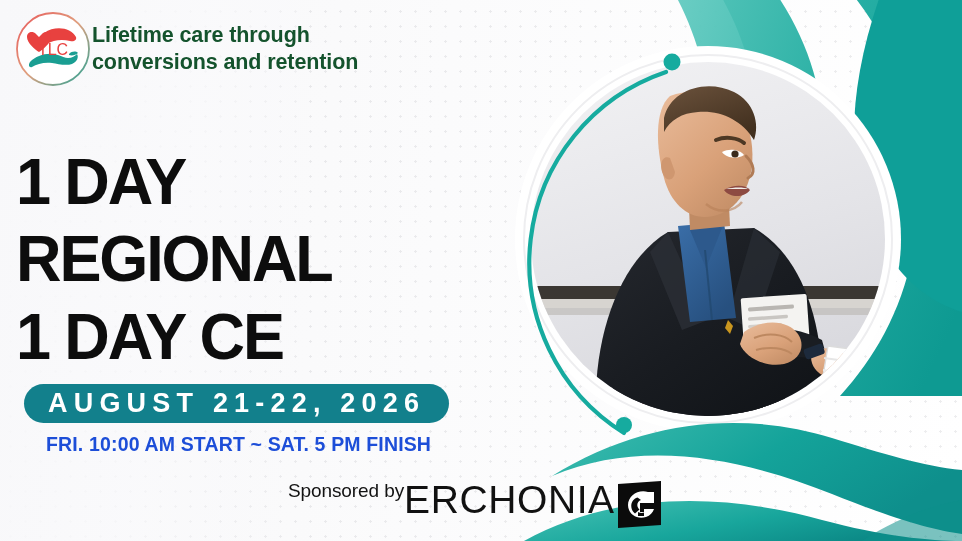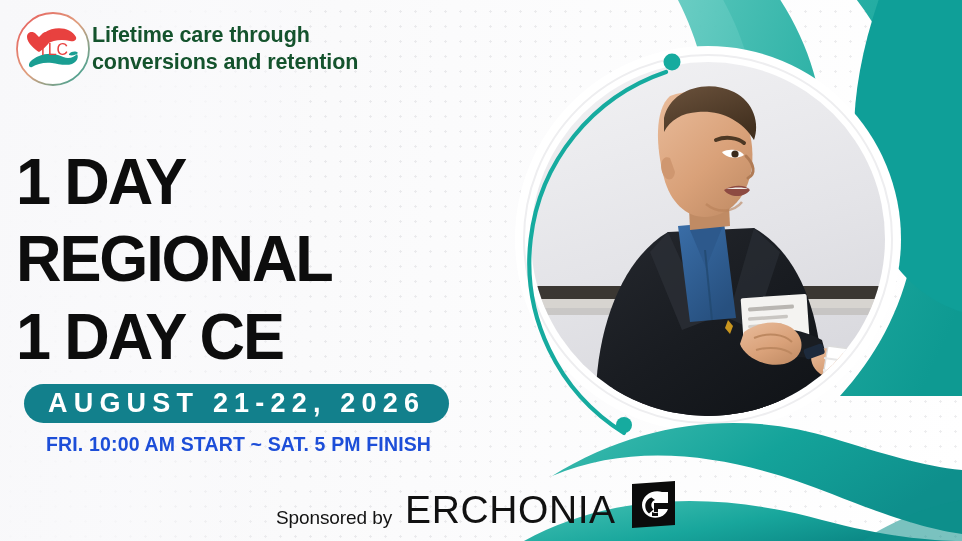--- a/index.html
+++ b/index.html
@@ -118,25 +118,24 @@
     font-weight: 700;
     color: #1d4ed8;
     letter-spacing: 0.15px;
     white-space: nowrap;
     margin-left: 16px;
   }
 
   
   .sponsor {
     position: absolute;
-    left: 276px;
+    left: 288px;
     top: 480px;
     display: flex;
-    align-items: flex-end;
-    gap: 13px;
+    align-items: flex-start;
   }
   .sponsor-label {
     font-size: 19px;
     font-weight: 500;
     color: #131313;
     letter-spacing: -0.1px;
   }
   .sponsor-name {
     font-size: 39px;
     font-weight: 400;

